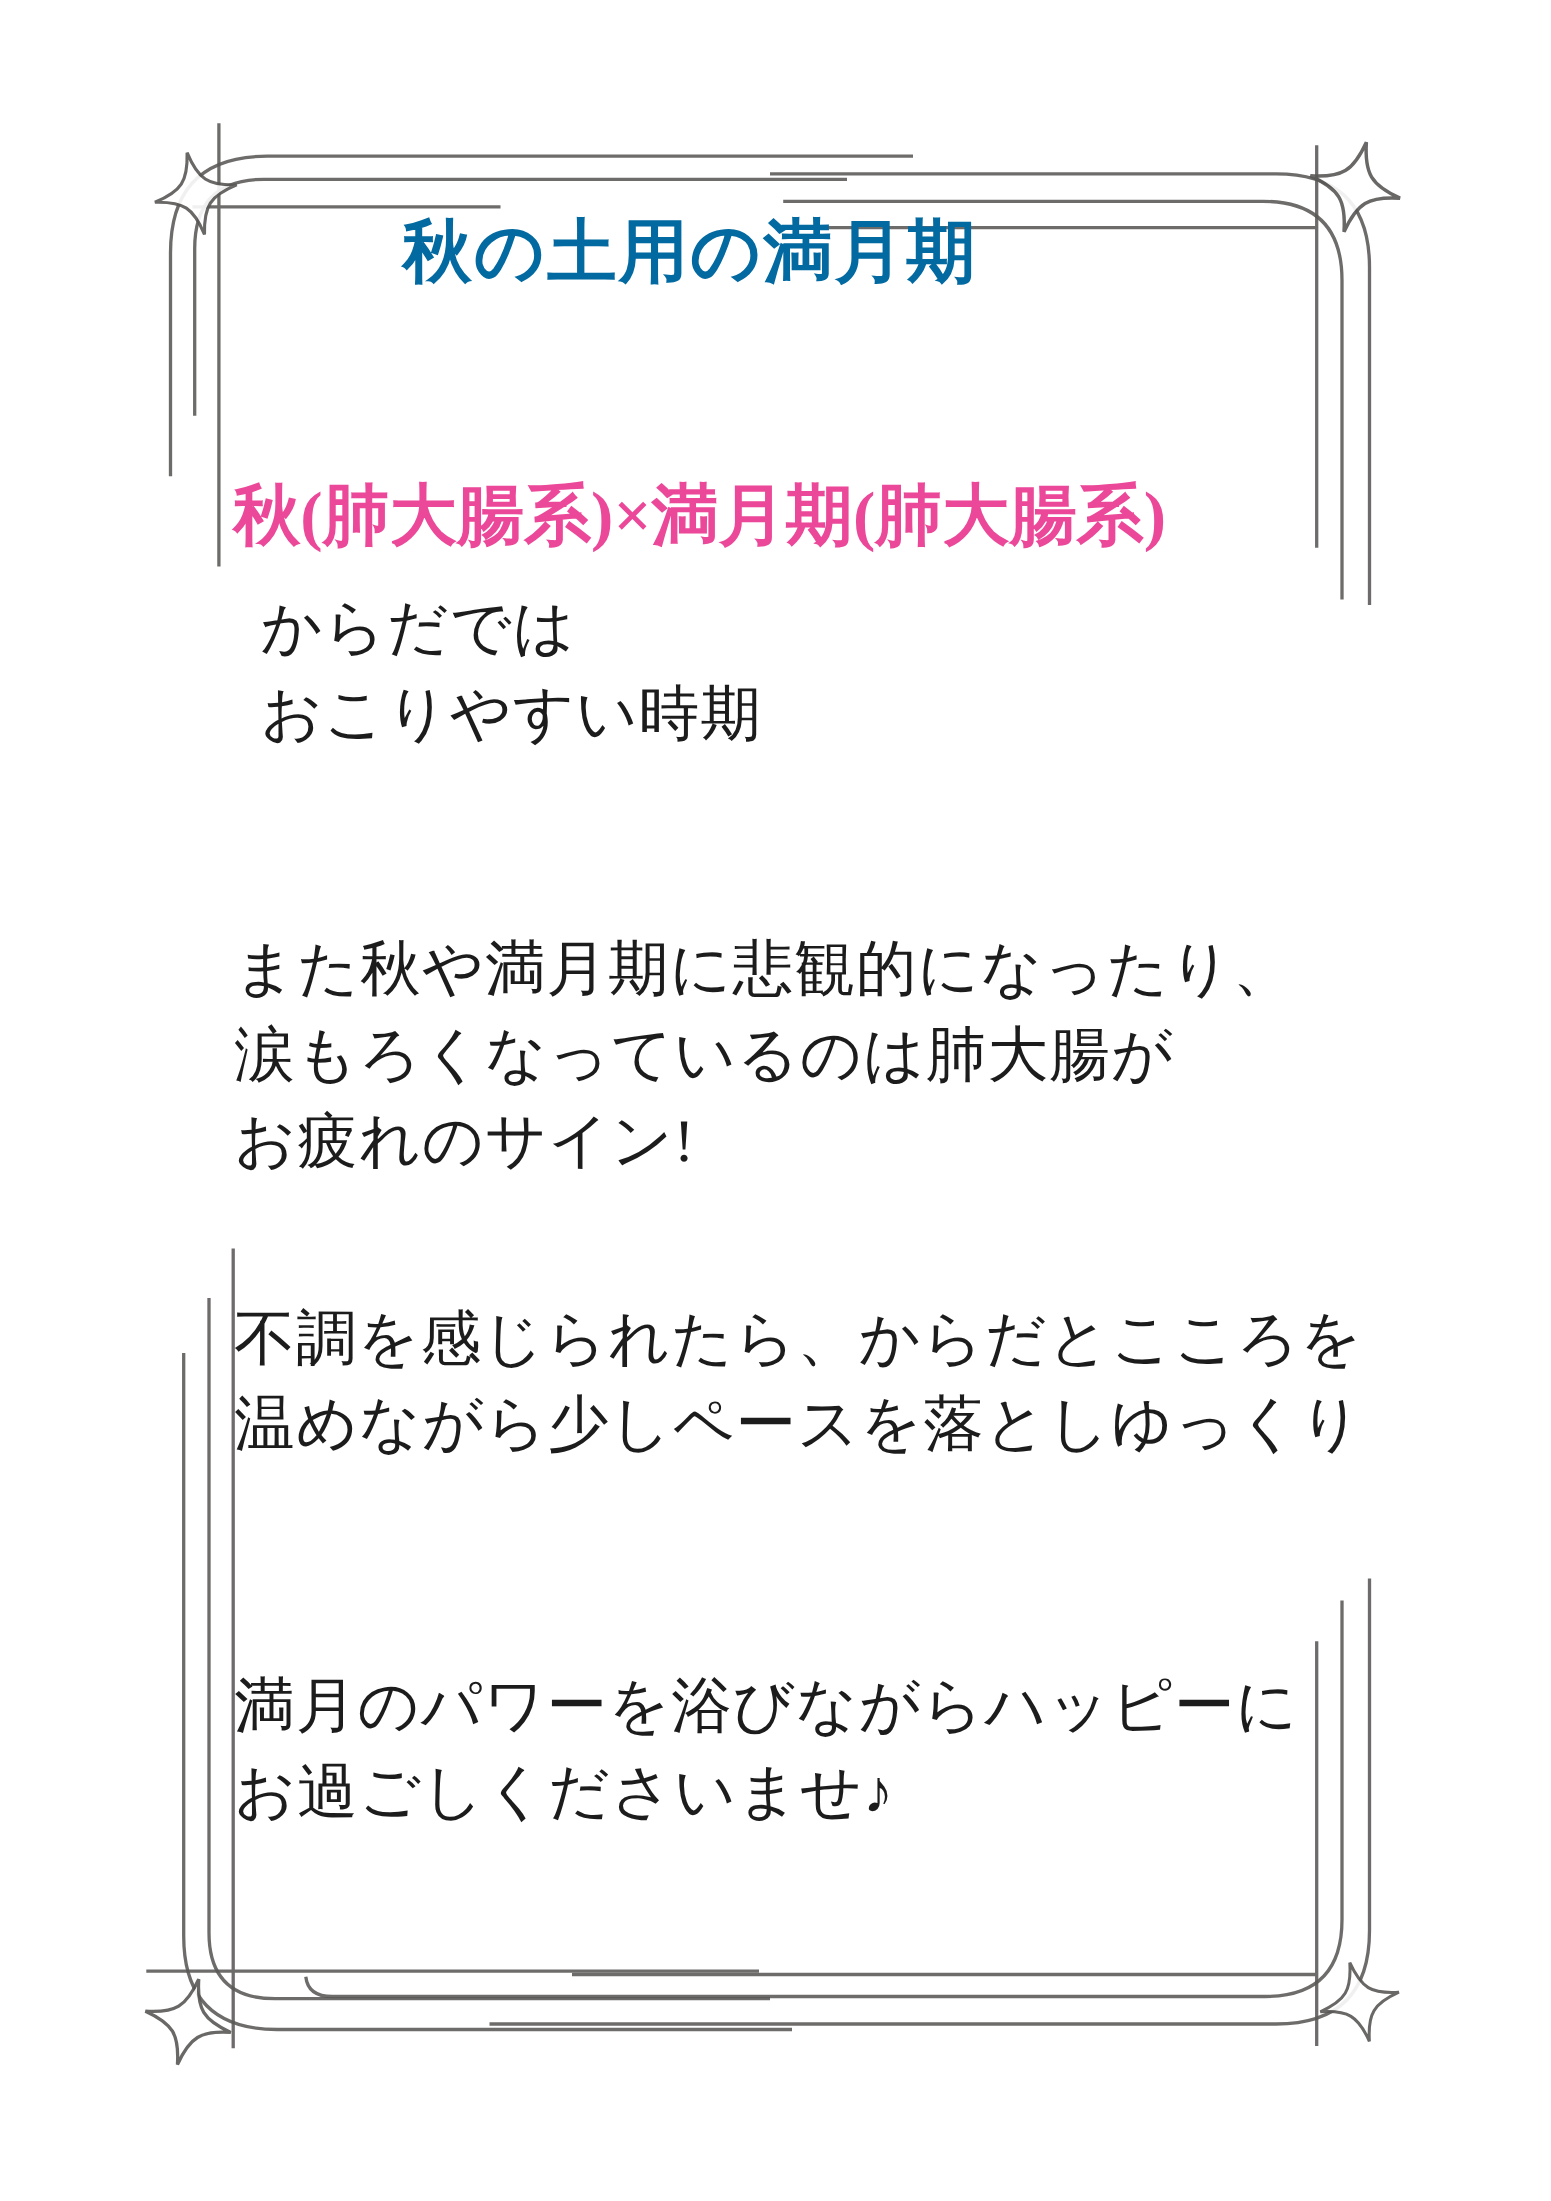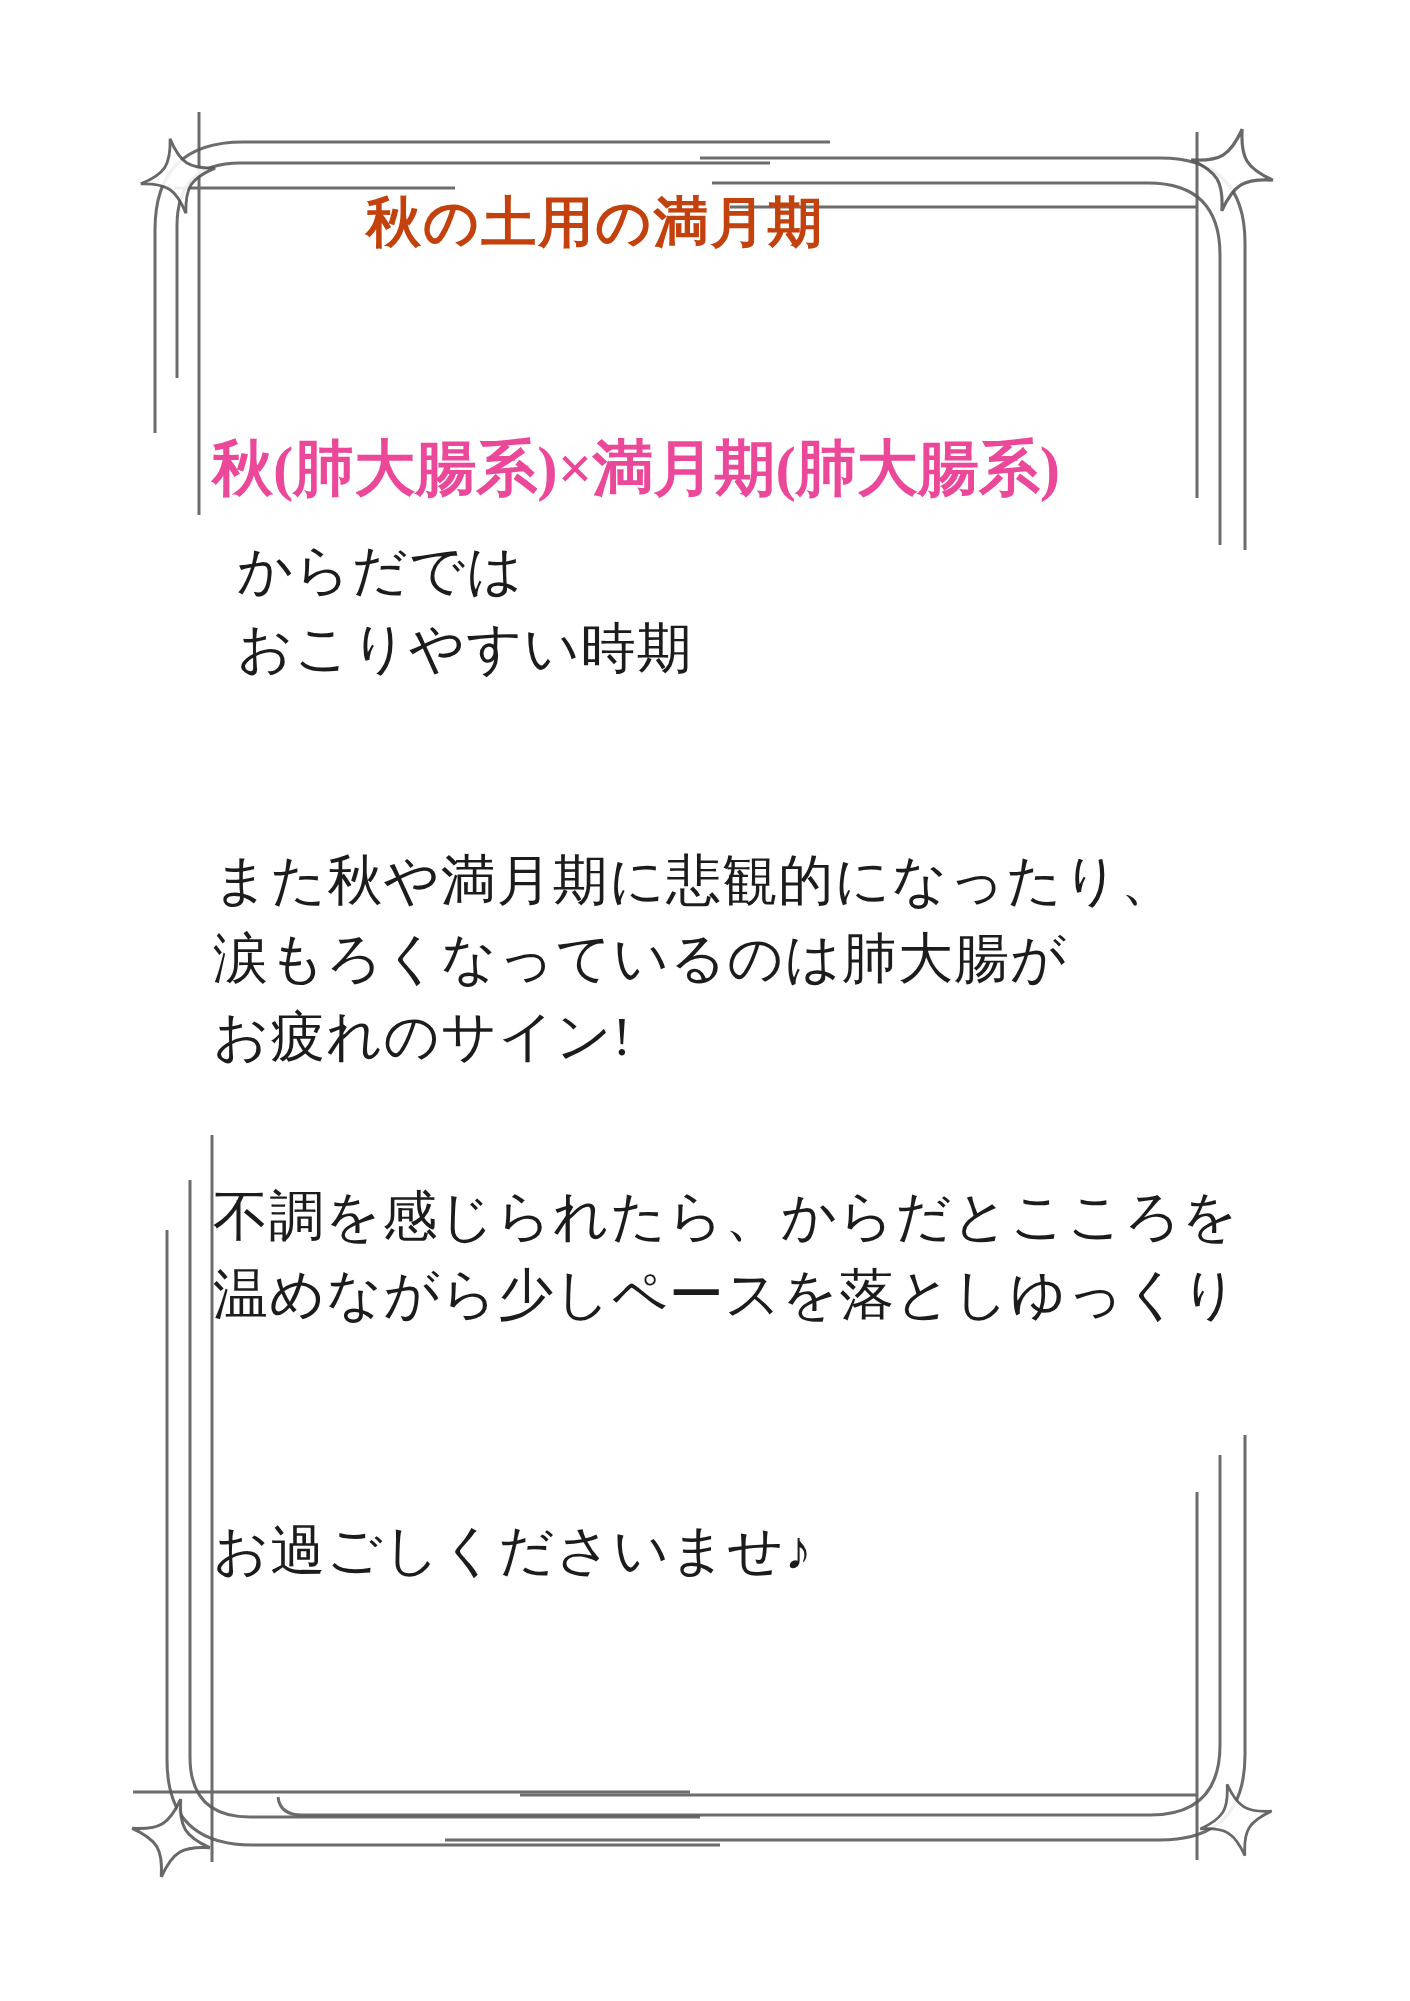--- a/index.html
+++ b/index.html
@@ -29,24 +29,24 @@
   .sparkle {
     fill: #ffffff;
     stroke: #5a5856;
     stroke-width: 3;
     opacity: 0.9;
   }
   .doc-title {
     position: absolute;
     left: 366px;
     top: 186px;
-    font-size: 55px;
+    font-size: 63px;
     font-weight: 600;
     letter-spacing: 2px;
-    color: #c2410c;
+    color: #0369a1;
     white-space: nowrap;
   }
   .doc-heading {
     position: absolute;
     left: 212px;
     top: 428px;
     font-size: 61px;
     font-weight: 700;
     color: #ec4899;
     letter-spacing: 0px;
@@ -118,14 +118,15 @@
   <div>涙もろくなっているのは肺大腸が</div>
   <div>お疲れのサイン!</div>
 </div>
 
 <div class="paragraph p3">
   <div>不調を感じられたら、からだとこころを</div>
   <div>温めながら少しペースを落としゆっくり</div>
 </div>
 
 <div class="paragraph p4">
+  <div>満月のパワーを浴びながらハッピーに</div>
   <div>お過ごしくださいませ♪</div>
 </div>
 
 </body></html>

